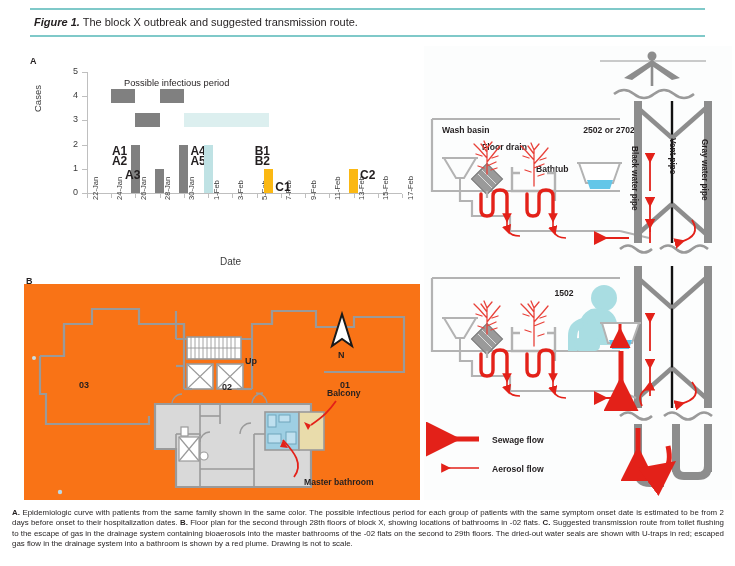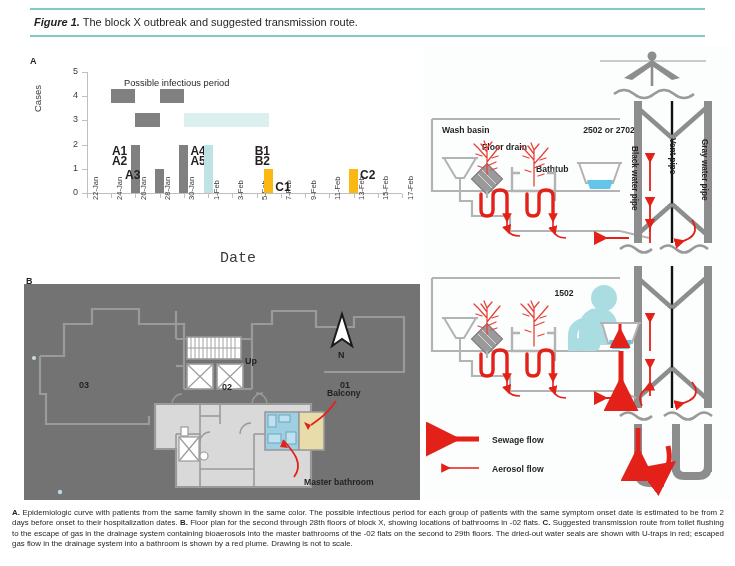--- a/index.html
+++ b/index.html
@@ -39,29 +39,29 @@
   .ylabel{position:absolute;left:40px;width:14px;text-align:right;font-size:9px;color:#3b3b3b;}
   .xtick{position:absolute;top:130px;width:1px;height:4px;background:#bfbfbf;}
   .xlabel{
     position:absolute;top:136px;font-size:7.6px;color:#3b3b3b;
     transform:rotate(-90deg);transform-origin:left top;white-space:nowrap;
   }
   #ytitle{
     position:absolute;left:8px;top:48px;font-size:9.5px;color:#3b3b3b;
     transform:rotate(-90deg);transform-origin:left top;white-space:nowrap;
   }
-  #xtitle{position:absolute;left:196px;top:186px;font-size:15px;color:#3b3b3b;font-family:Liberation Mono, monospace;}
+  #xtitle{position:absolute;left:196px;top:192px;font-size:10px;color:#3b3b3b;}
 
   .bar{position:absolute;}
   .bar-label{position:absolute;font-size:12px;font-weight:bold;color:#231f20;line-height:10px;white-space:nowrap;}
   .period-bar{position:absolute;}
   #period-title{position:absolute;left:100px;top:14px;font-size:9.3px;font-weight:normal;color:#231f20;white-space:nowrap;}
 
   
-  #panel-b{position:absolute;left:24px;top:284px;width:396px;height:216px;background:#737373;}
+  #panel-b{position:absolute;left:24px;top:284px;width:396px;height:216px;background:#f97316;}
   #panel-b svg{display:block;}
   .plan-text{font-family:"Liberation Sans",sans-serif;font-size:9px;font-weight:bold;fill:#231f20;}
   .plan-anno{font-family:"Liberation Sans",sans-serif;font-size:8.6px;font-weight:bold;fill:#231f20;}
 
   
   #panel-c{position:absolute;left:424px;top:46px;width:308px;height:454px;background:#fcfdfd;}
   #panel-c svg{display:block;}
   .c-text{font-family:"Liberation Sans",sans-serif;font-size:8.6px;font-weight:bold;fill:#231f20;}
   .c-vert{font-family:"Liberation Sans",sans-serif;font-size:8.2px;font-weight:bold;fill:#231f20;}
 

